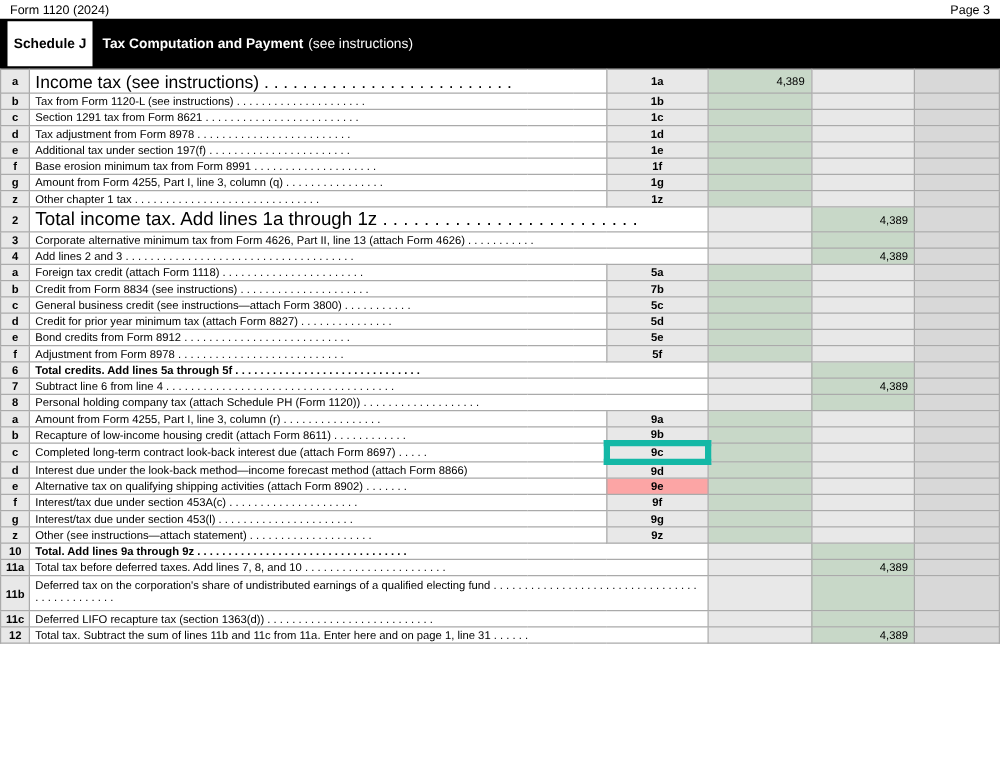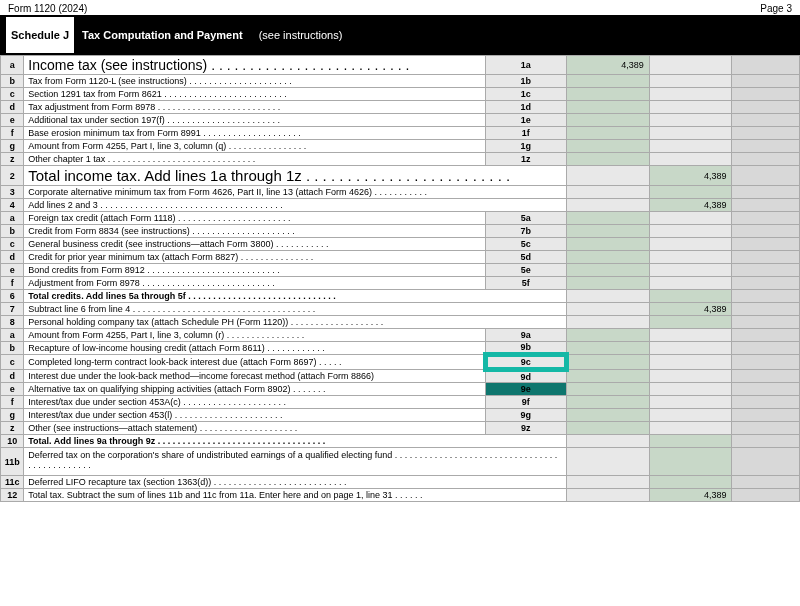--- a/index.html
+++ b/index.html
@@ -16,21 +16,21 @@
 <body>
 
 <div style="display:flex; justify-content:space-between; padding:3px 8px 1px 8px; font-size:10px;">
   <span>Form 1120 (2024)</span>
   <span>Page 3</span>
 </div>
 
 <div style="display:flex; align-items:center; background:#000; color:#fff; padding:2px 6px; font-size:11px; font-weight:bold;">
   <span style="background:#fff;color:#000;padding:12px 5px;margin-right:8px;font-weight:bold;">Schedule J</span>
   <span>Tax Computation and Payment</span>
-  <span style="font-weight:normal;margin-left:16px;">(see instructions)</span>
+  <span style="font-weight:normal;margin-left:4px;">(see instructions)</span>
 </div>
 
 <table style="width:100%; border-collapse:collapse;">
   <colgroup>
     <col style="width:24px">
     <col style="width:430px">
     <col style="width:40px">
     <col style="width:28px">
     <col style="width:88px">
     <col style="width:28px">
@@ -220,21 +220,21 @@
       <td style="border:1px solid #aaa; width:24px; text-align:center; font-weight:bold; background:#e8e8e8; font-size:9px; padding:1px 2px;">d</td>
       <td colspan="3" style="border:1px solid #aaa; border-left:none; font-size:9px; padding:1px 4px; ">Interest due under the look-back method—income forecast method (attach Form 8866)</td>
       <td style="border:1px solid #aaa; width:28px; text-align:center; font-weight:bold; background:#e8e8e8; font-size:9px;">9d</td>
       <td style="border:1px solid #aaa; width:88px; background:#c8d8c8; text-align:right; padding-right:5px; font-size:9px;"></td>
       <td style="border:1px solid #aaa; width:28px; background:#e8e8e8;"></td>
       <td style="border:1px solid #aaa; width:74px; background:#d8d8d8;"></td>
     </tr>
       <tr>
       <td style="border:1px solid #aaa; width:24px; text-align:center; font-weight:bold; background:#e8e8e8; font-size:9px; padding:1px 2px;">e</td>
       <td colspan="3" style="border:1px solid #aaa; border-left:none; font-size:9px; padding:1px 4px; ">Alternative tax on qualifying shipping activities (attach Form 8902) . . . . . . .</td>
-      <td style="border:1px solid #aaa; width:28px; text-align:center; font-weight:bold; background:#0f766e; font-size:9px;">9e</td>
+      <td style="border:1px solid #aaa; width:28px; text-align:center; font-weight:bold; background:#fca5a5; font-size:9px;">9e</td>
       <td style="border:1px solid #aaa; width:88px; background:#c8d8c8; text-align:right; padding-right:5px; font-size:9px;"></td>
       <td style="border:1px solid #aaa; width:28px; background:#e8e8e8;"></td>
       <td style="border:1px solid #aaa; width:74px; background:#d8d8d8;"></td>
     </tr>
       <tr>
       <td style="border:1px solid #aaa; width:24px; text-align:center; font-weight:bold; background:#e8e8e8; font-size:9px; padding:1px 2px;">f</td>
       <td colspan="3" style="border:1px solid #aaa; border-left:none; font-size:9px; padding:1px 4px; ">Interest/tax due under section 453A(c) . . . . . . . . . . . . . . . . . . . . .</td>
       <td style="border:1px solid #aaa; width:28px; text-align:center; font-weight:bold; background:#e8e8e8; font-size:9px;">9f</td>
       <td style="border:1px solid #aaa; width:88px; background:#c8d8c8; text-align:right; padding-right:5px; font-size:9px;"></td>
       <td style="border:1px solid #aaa; width:28px; background:#e8e8e8;"></td>
@@ -257,20 +257,27 @@
       <td style="border:1px solid #aaa; width:74px; background:#d8d8d8;"></td>
     </tr>
       <tr>
       <td style="border:1px solid #aaa; width:24px; text-align:center; font-weight:bold; background:#e8e8e8; font-size:9px;">10</td>
       <td colspan="4" style="border:1px solid #aaa; border-left:none; font-size:9px; padding:1px 4px; font-weight:bold; ">Total. Add lines 9a through 9z . . . . . . . . . . . . . . . . . . . . . . . . . . . . . . . . . .</td>
       <td style="border:1px solid #aaa; width:28px; background:#e8e8e8;"></td>
       <td style="border:1px solid #aaa; width:88px; background:#c8d8c8; text-align:right; padding-right:5px; font-size:9px;"></td>
       <td style="border:1px solid #aaa; width:74px; background:#d8d8d8;"></td>
     </tr>
       <tr>
+      <td style="border:1px solid #aaa; width:24px; text-align:center; font-weight:bold; background:#e8e8e8; font-size:9px;">11a</td>
+      <td colspan="4" style="border:1px solid #aaa; border-left:none; font-size:9px; padding:1px 4px;  ">Total tax before deferred taxes. Add lines 7, 8, and 10 . . . . . . . . . . . . . . . . . . . . . . .</td>
+      <td style="border:1px solid #aaa; width:28px; background:#e8e8e8;"></td>
+      <td style="border:1px solid #aaa; width:88px; background:#c8d8c8; text-align:right; padding-right:5px; font-size:9px;">4,389</td>
+      <td style="border:1px solid #aaa; width:74px; background:#d8d8d8;"></td>
+    </tr>
+      <tr>
       <td style="border:1px solid #aaa; width:24px; text-align:center; font-weight:bold; background:#e8e8e8; font-size:9px;">11b</td>
       <td colspan="4" style="border:1px solid #aaa; border-left:none; font-size:9px; padding:1px 4px;  height:28px; white-space:normal; vertical-align:top; padding-top:2px;">Deferred tax on the corporation's share of undistributed earnings of a qualified electing fund . . . . . . . . . . . . . . . . . . . . . . . . . . . . . . . . . . . . . . . . . . . . . .</td>
       <td style="border:1px solid #aaa; width:28px; background:#e8e8e8;"></td>
       <td style="border:1px solid #aaa; width:88px; background:#c8d8c8; text-align:right; padding-right:5px; font-size:9px;"></td>
       <td style="border:1px solid #aaa; width:74px; background:#d8d8d8;"></td>
     </tr>
       <tr>
       <td style="border:1px solid #aaa; width:24px; text-align:center; font-weight:bold; background:#e8e8e8; font-size:9px;">11c</td>
       <td colspan="4" style="border:1px solid #aaa; border-left:none; font-size:9px; padding:1px 4px;  ">Deferred LIFO recapture tax (section 1363(d)) . . . . . . . . . . . . . . . . . . . . . . . . . . .</td>
       <td style="border:1px solid #aaa; width:28px; background:#e8e8e8;"></td>

